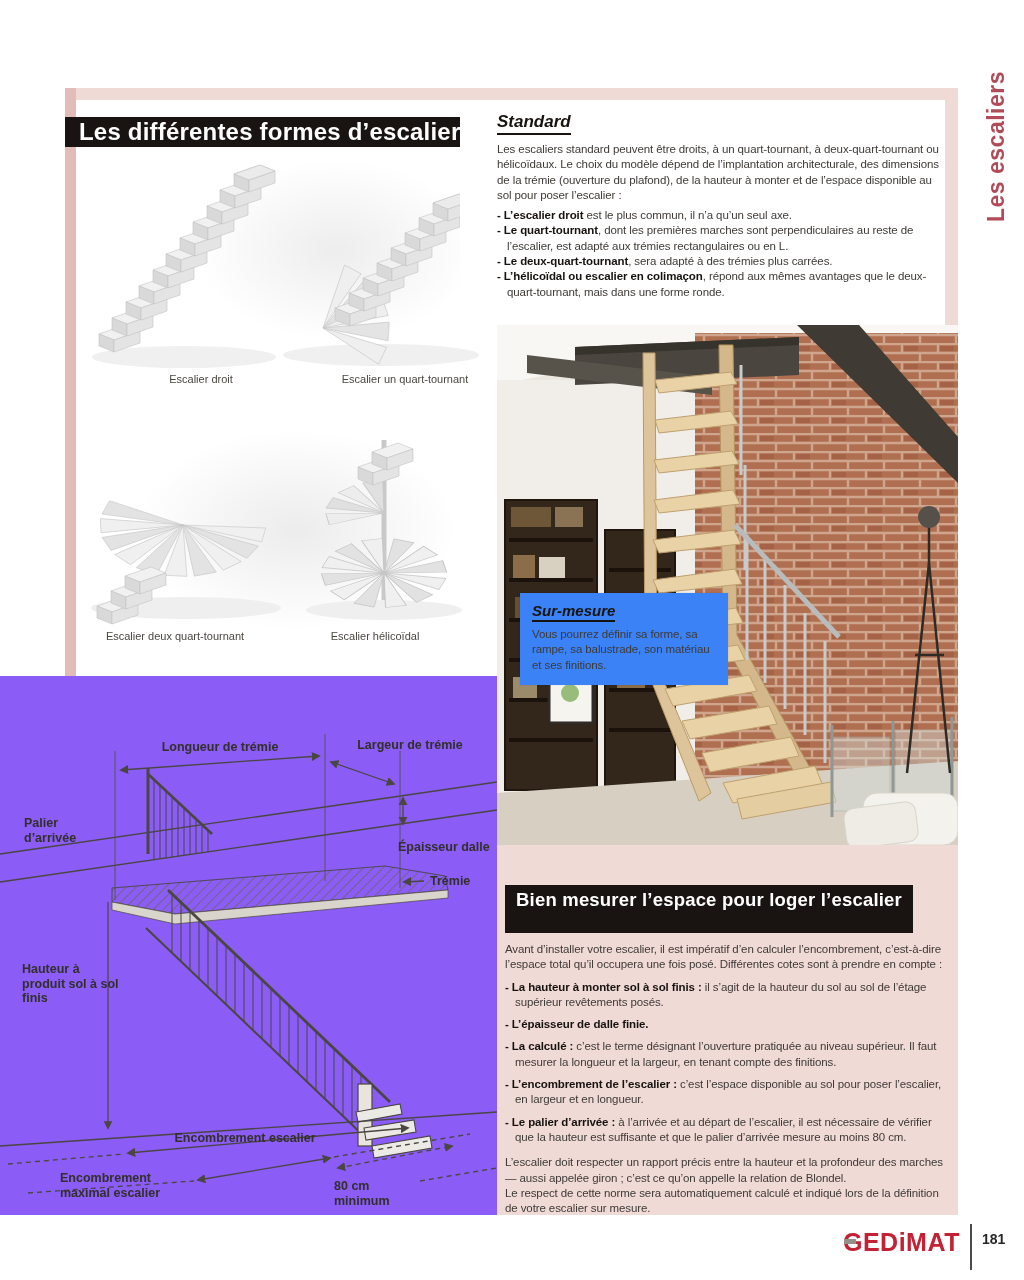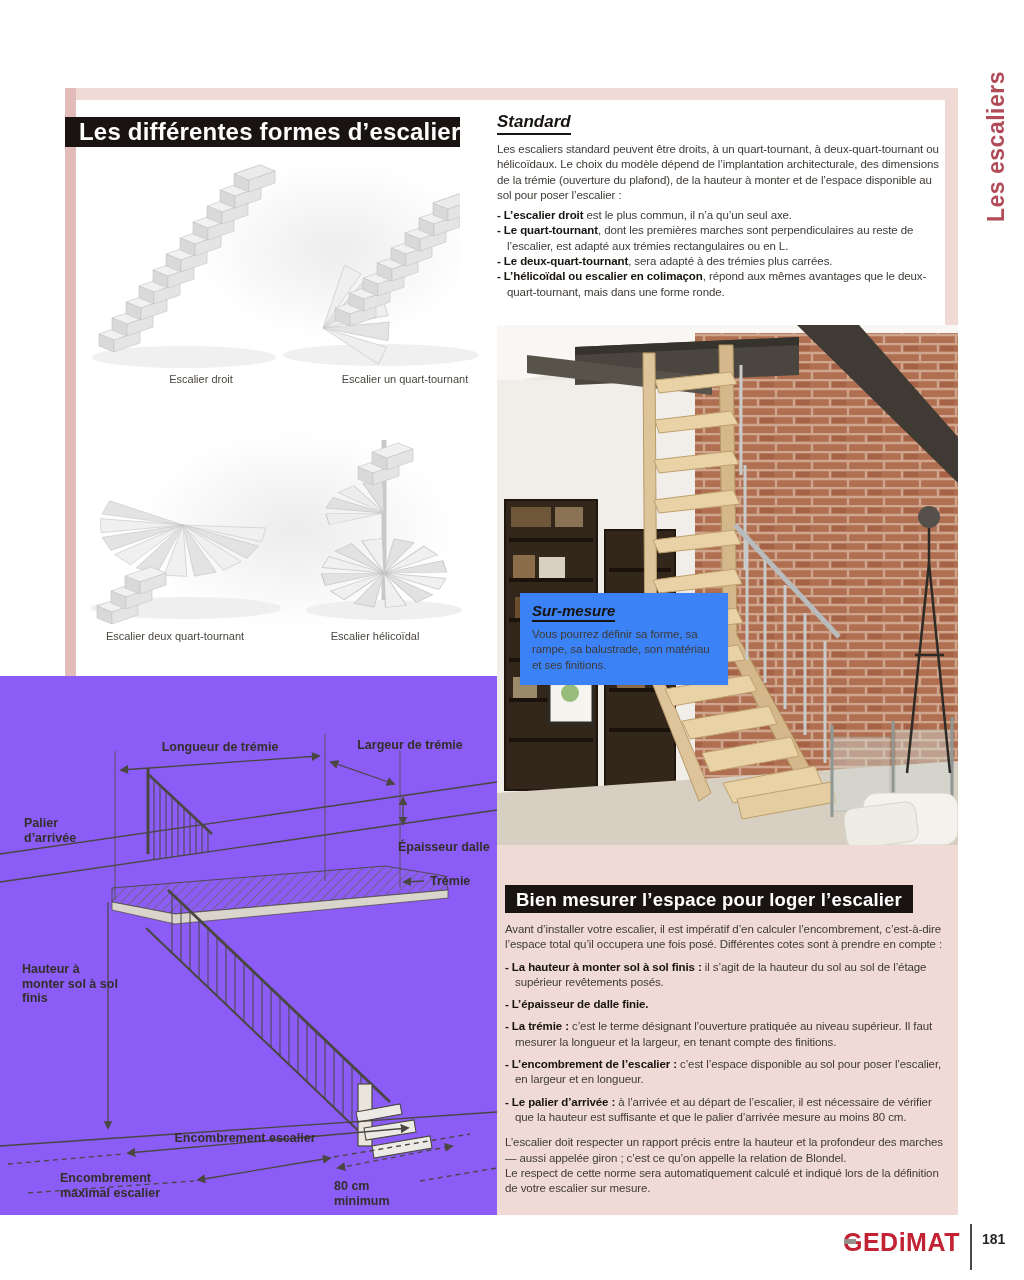--- a/index.html
+++ b/index.html
@@ -40,21 +40,21 @@
              padding:9px 12px 12px 12px;box-shadow:0 0 0 1px rgba(0,0,0,0.03);}
   .surmesure .h-underline{font-size:15px;margin-bottom:5px;}
   .surmesure p{margin-bottom:7px;}
   .surmesure p:last-child{margin-bottom:0;}
 
   .diagram-box svg{position:absolute;left:0;top:0;}
   .dlabel{position:absolute;font-size:12.5px;line-height:14.5px;color:#332f2b;}
 
   .mesurer{position:absolute;left:505px;top:885px;width:447px;}
   .banner2{display:inline-block;background:#191411;color:#ffffff;font-size:18.5px;font-weight:700;
-           padding:4px 11px 2px 11px;margin-bottom:9px;letter-spacing:.2px;}
+           padding:4px 11px 22px 11px;margin-bottom:9px;letter-spacing:.2px;}
   .mesurer .bullet{margin:7px 0;}
   .outro{margin-top:10px;}
 
   .brand{position:absolute;left:843px;top:1228px;font-size:25px;font-weight:800;
          color:#c22233;letter-spacing:.5px;}
   .brand .gbar{position:absolute;left:1px;top:11px;width:12px;height:5px;background:#96908a;}
   .divider{position:absolute;left:970px;top:1224px;width:2px;height:46px;background:#4a4a4a;}
   .pagenum{position:absolute;left:982px;top:1231px;font-size:14px;font-weight:700;color:#262626;}
 
   .caption{position:absolute;font-size:11px;color:#4a4641;text-align:center;}
@@ -334,32 +334,32 @@
         <line x1="334" y1="481" x2="470" y2="458" stroke-dasharray="5 4"></line>
         <line x1="338" y1="492" x2="452" y2="470" stroke-dasharray="5 4" marker-start="url(#ah)" marker-end="url(#ah)"></line>
         <line x1="420" y1="505" x2="497" y2="492" stroke-dasharray="5 4"></line>
       </g>
     </svg>
     <div class="dlabel" style="left:120px;top:64px;width:200px;text-align:center;">Longueur de trémie</div>
     <div class="dlabel" style="left:330px;top:62px;width:160px;text-align:center;">Largeur de trémie</div>
     <div class="dlabel" style="left:24px;top:140px;width:72px;">Palier d’arrivée</div>
     <div class="dlabel" style="left:398px;top:164px;width:99px;">Épaisseur dalle</div>
     <div class="dlabel" style="left:430px;top:198px;width:60px;">Trémie</div>
-    <div class="dlabel" style="left:22px;top:286px;width:102px;">Hauteur à monter sol à sol finis</div>
+    <div class="dlabel" style="left:22px;top:286px;width:102px;">Hauteur à produit sol à sol finis</div>
     <div class="dlabel" style="left:150px;top:455px;width:190px;text-align:center;">Encombrement escalier</div>
     <div class="dlabel" style="left:60px;top:495px;width:130px;text-align:left;">Encombrement maximal escalier</div>
     <div class="dlabel" style="left:334px;top:503px;width:62px;">80 cm minimum</div>
   </div>
 
   <section class="mesurer">
     <div class="banner2">Bien mesurer l’espace pour loger l’escalier</div>
     <p class="small">Avant d’installer votre escalier, il est impératif d’en calculer l’encombrement, c’est-à-dire l’espace total qu’il occupera une fois posé. Différentes cotes sont à prendre en compte :</p>
     <p class="small bullet"><b>- La hauteur à monter sol à sol finis :</b><span> il s’agit de la hauteur du sol au sol de l’étage supérieur revêtements posés.</span></p>
     <p class="small bullet"><b>- L’épaisseur de dalle finie.</b><span></span></p>
-    <p class="small bullet"><b>- La trémie :</b><span> c’est le terme désignant l’ouverture pratiquée au niveau supérieur. Il faut mesurer la longueur et la largeur, en tenant compte des finitions.</span></p>
+    <p class="small bullet"><b>- La calculé :</b><span> c’est le terme désignant l’ouverture pratiquée au niveau supérieur. Il faut mesurer la longueur et la largeur, en tenant compte des finitions.</span></p>
     <p class="small bullet"><b>- L’encombrement de l’escalier :</b><span> c’est l’espace disponible au sol pour poser l’escalier, en largeur et en longueur.</span></p>
     <p class="small bullet"><b>- Le palier d’arrivée :</b><span> à l’arrivée et au départ de l’escalier, il est nécessaire de vérifier que la hauteur est suffisante et que le palier d’arrivée mesure au moins 80 cm.</span></p>
     <p class="small outro">L’escalier doit respecter un rapport précis entre la hauteur et la profondeur des marches — aussi appelée giron ; c’est ce qu’on appelle la relation de Blondel.</p>
     <p class="small">Le respect de cette norme sera automatiquement calculé et indiqué lors de la définition de votre escalier sur mesure.</p>
   </section>
 
   <div class="brand">
     <span>GEDiMAT</span>
     <span class="gbar"></span>
   </div>

